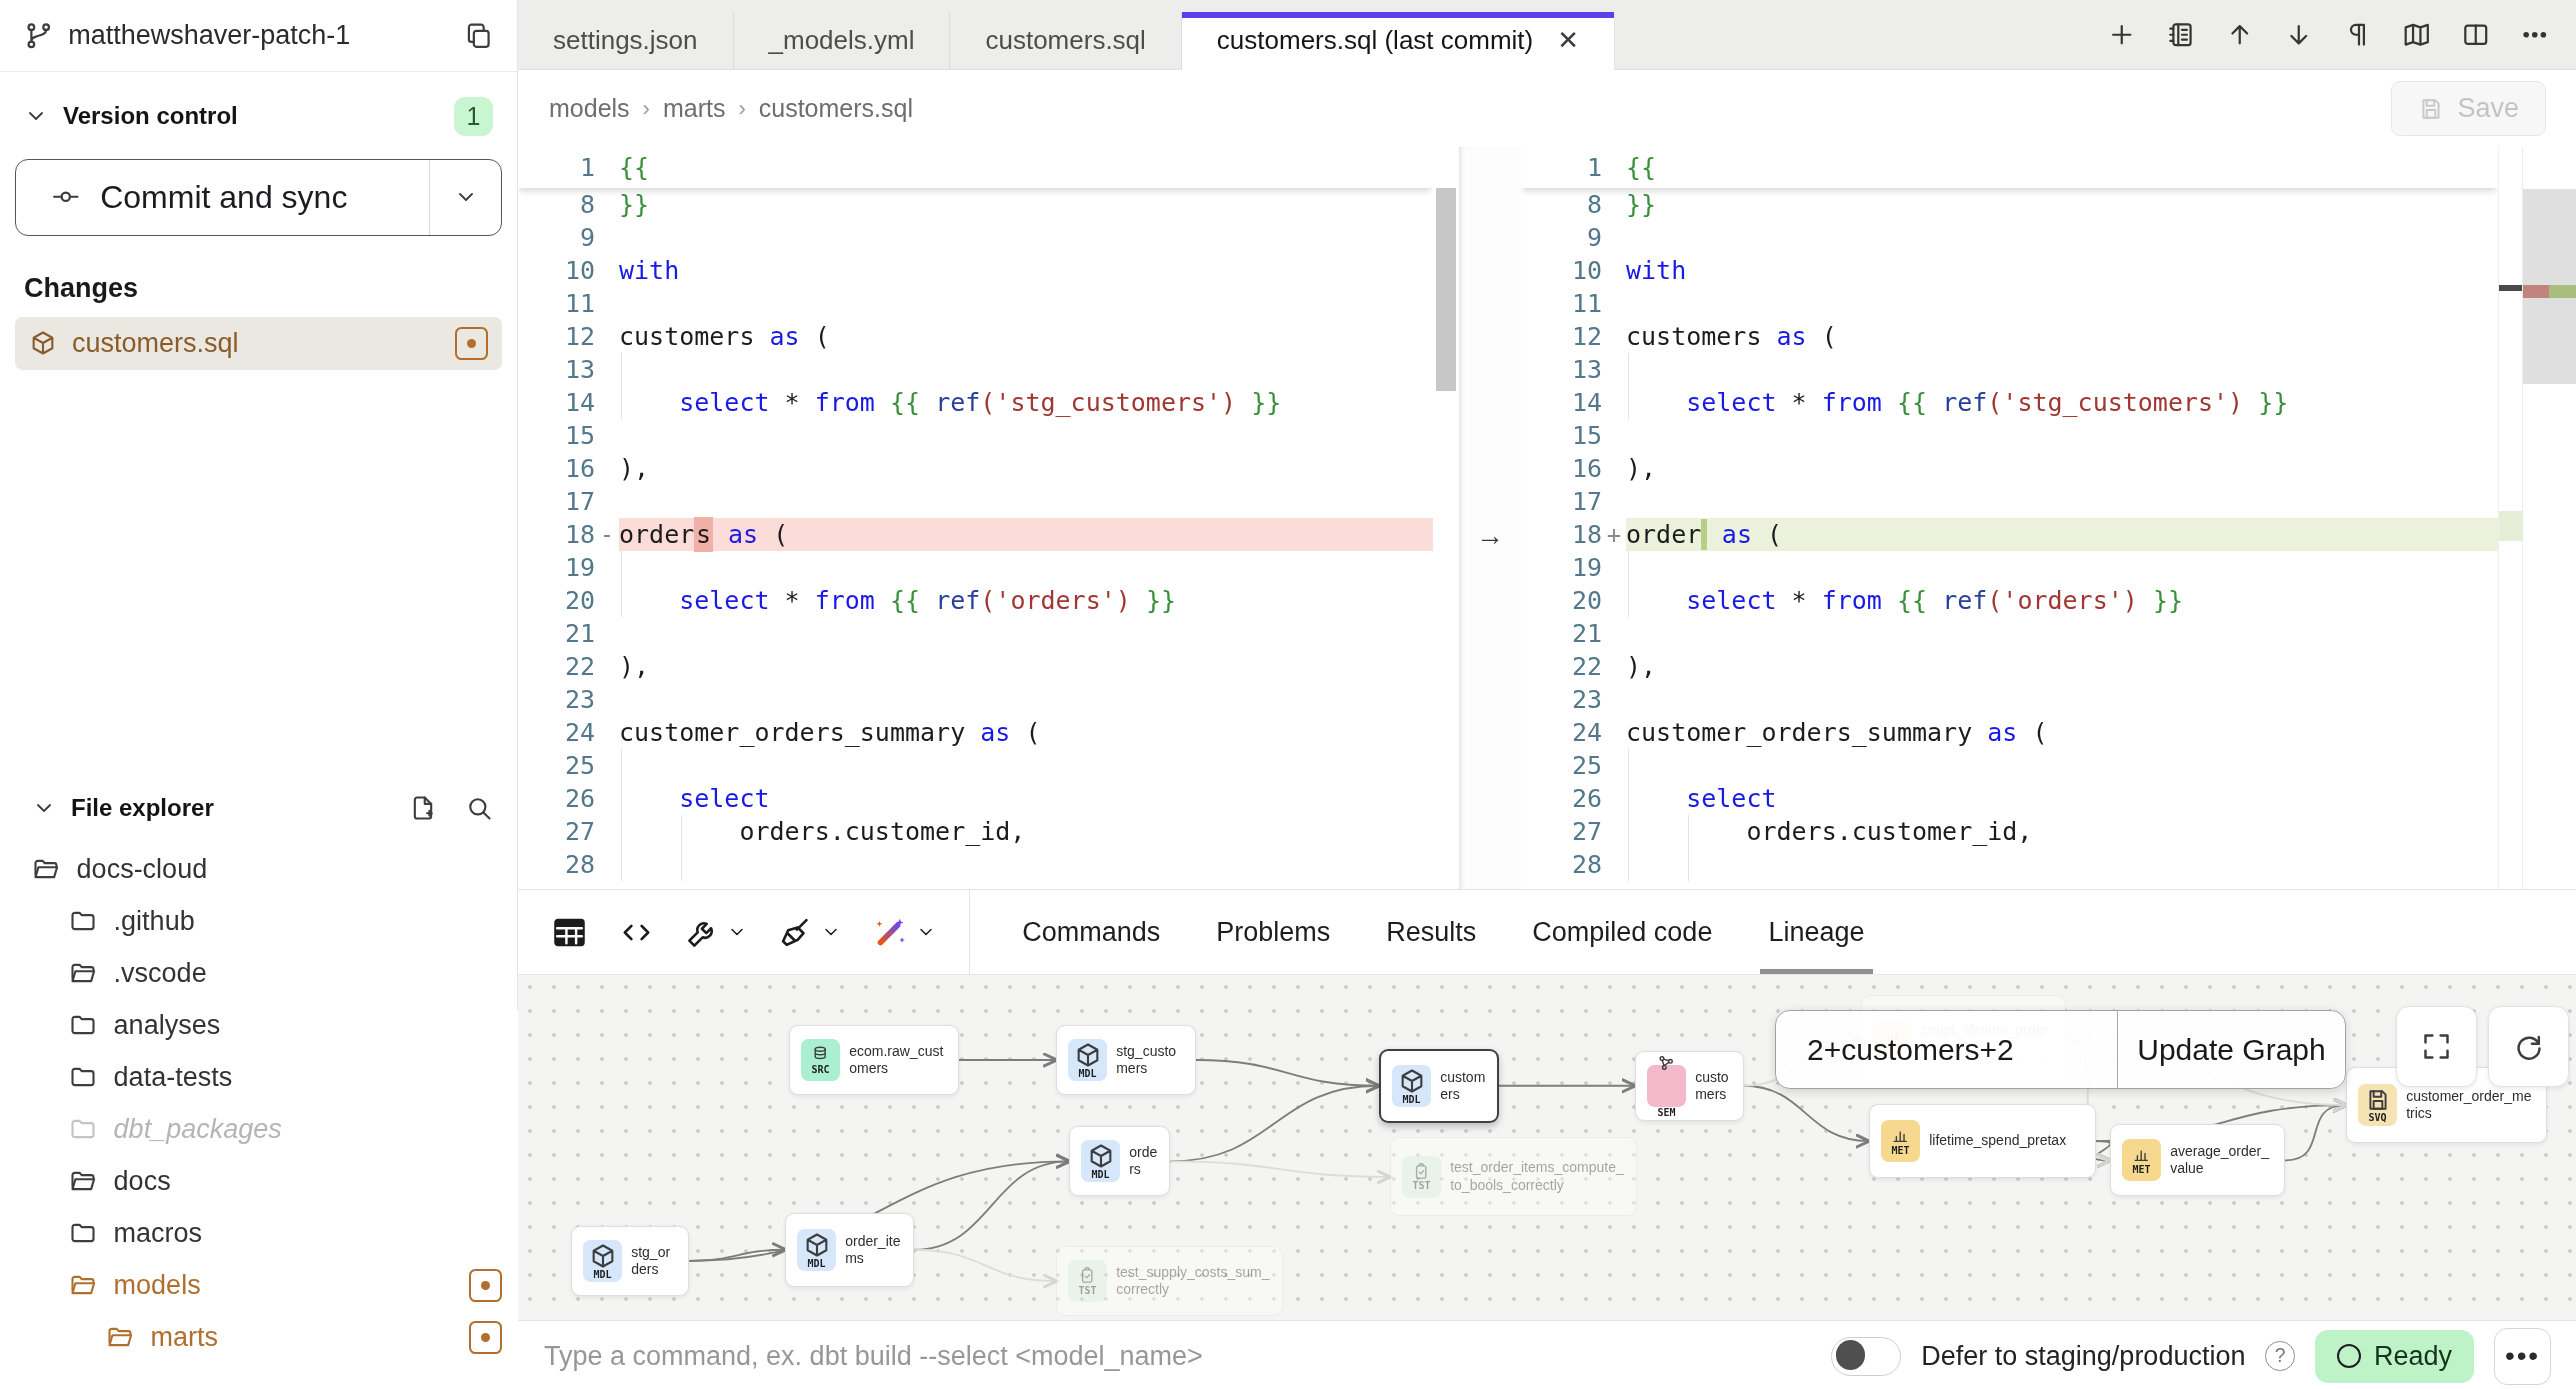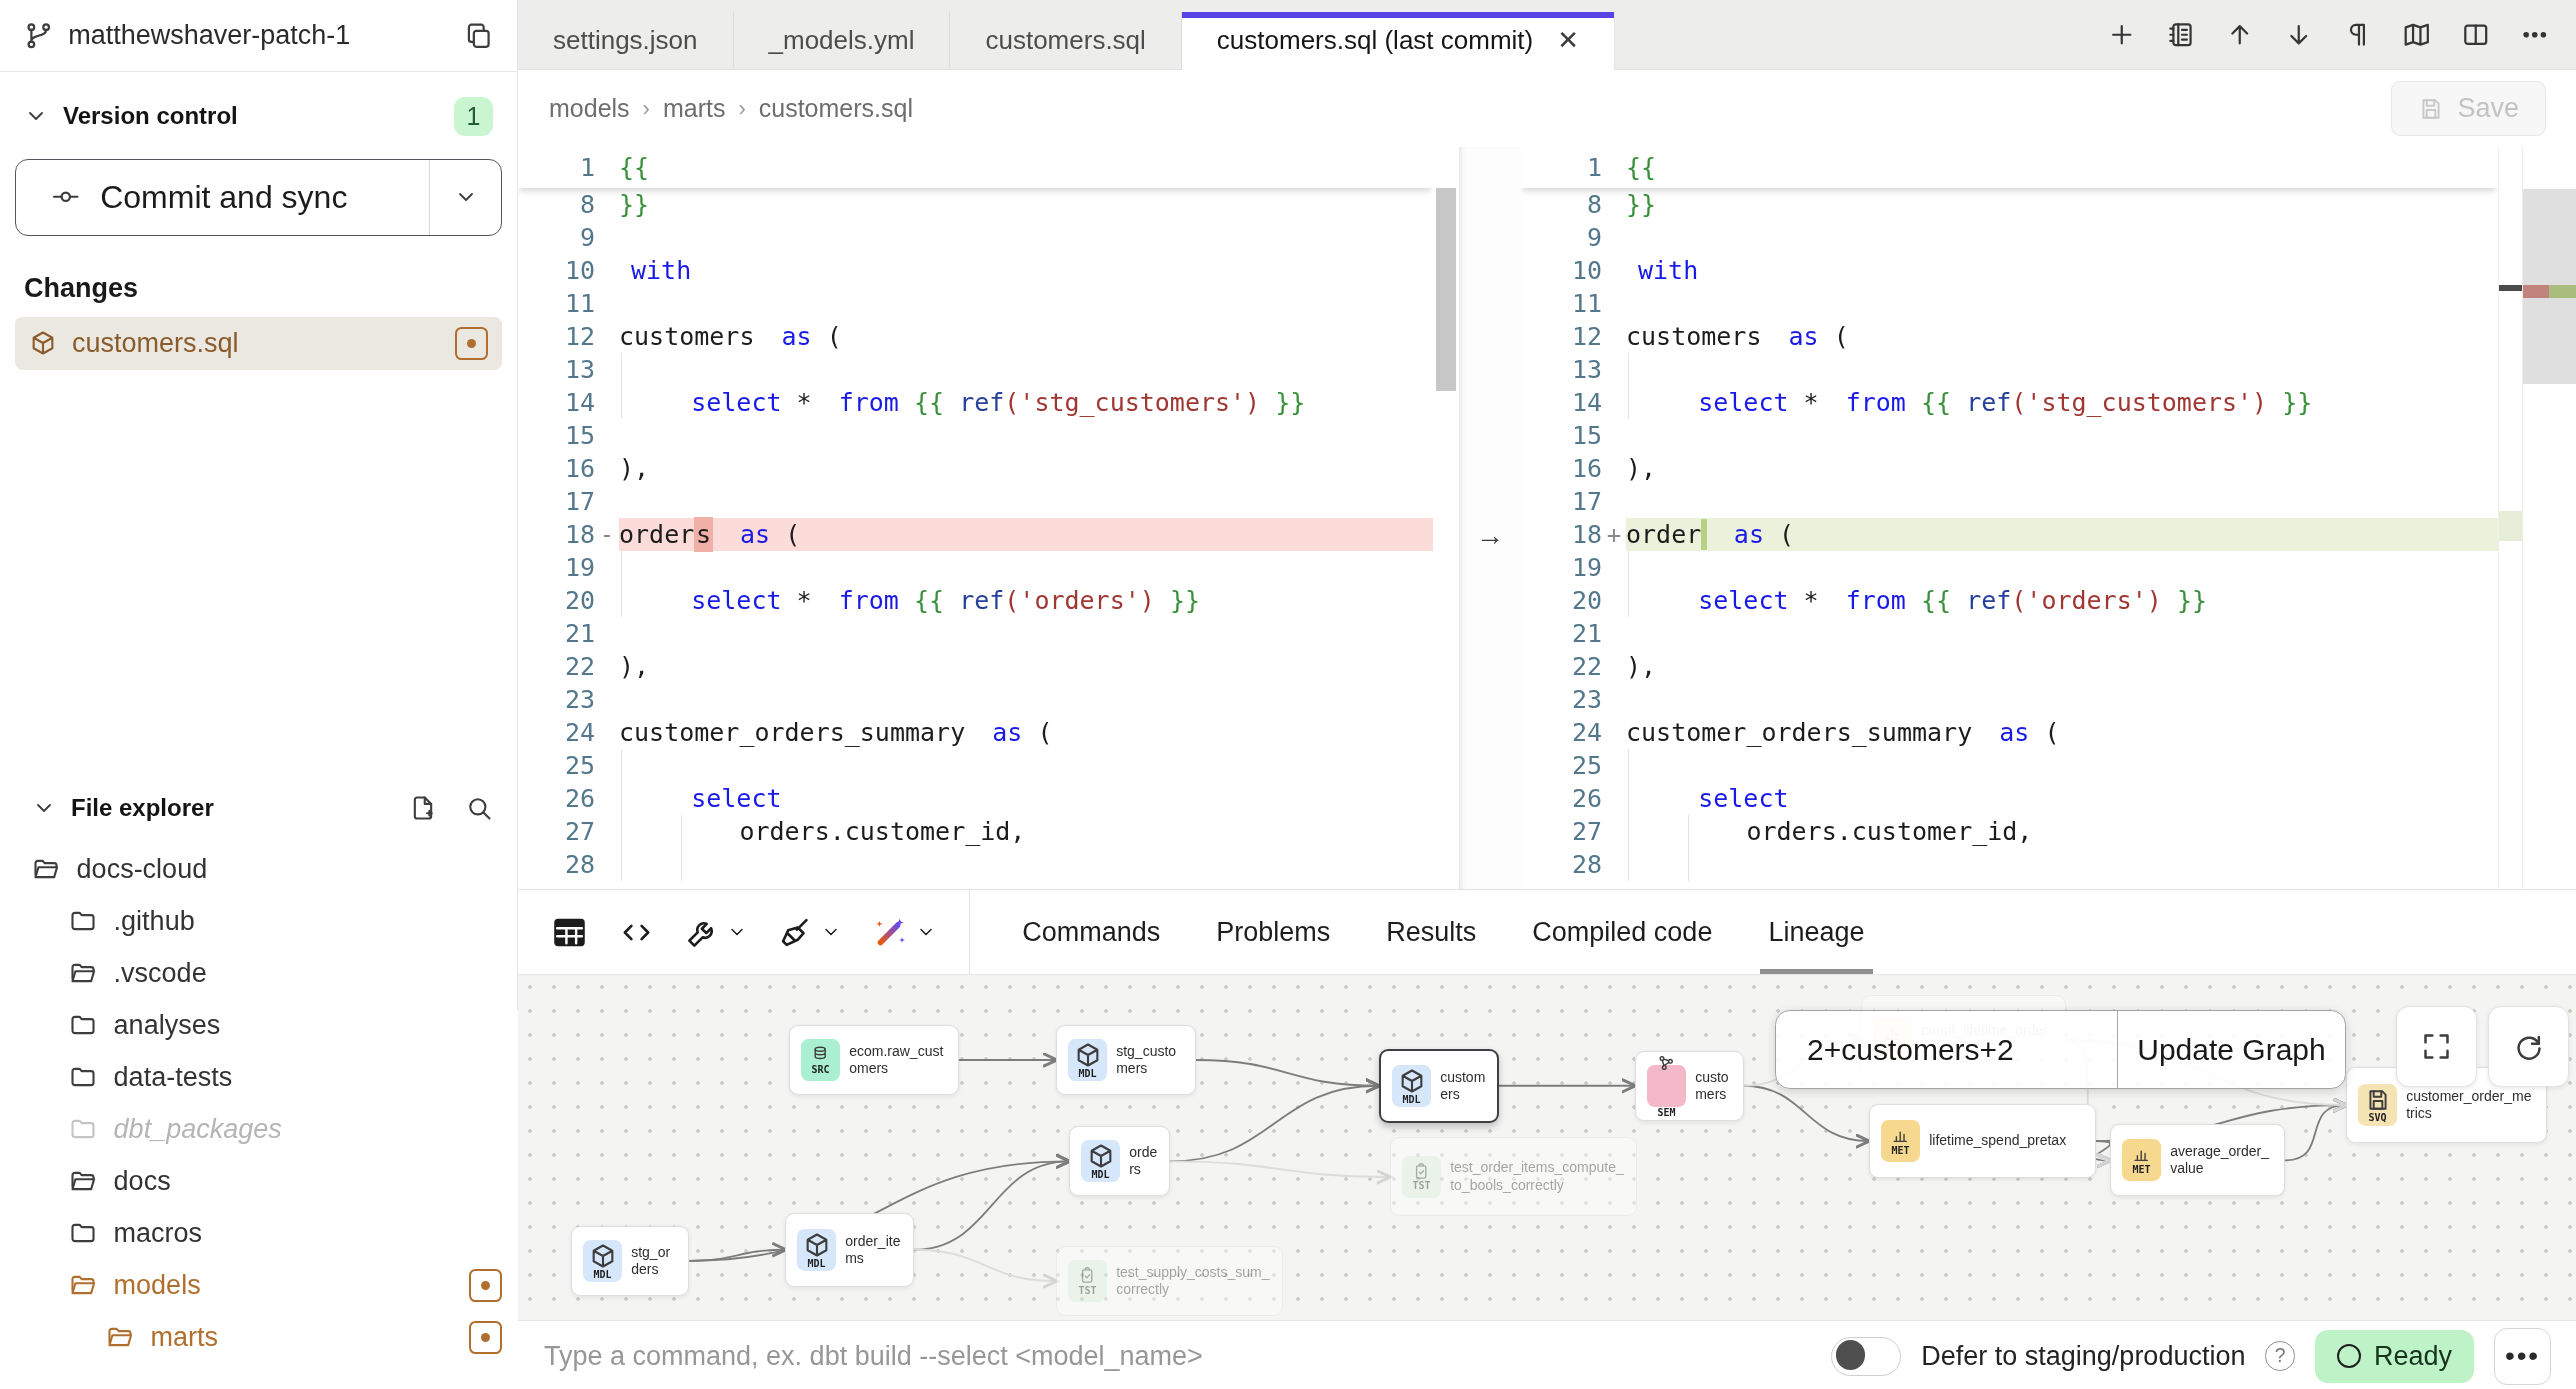--- a/index.html
+++ b/index.html
@@ -68,21 +68,21 @@
   #pane-left { width:915px; }
   #pane-right { width:977px; }
   .sticky-row { height:41px; display:flex; align-items:center;
     box-shadow:0 4.6px 6.4px -1.8px rgba(0,0,0,.16); position:relative; z-index:3; background:#fff; }
   .crow { height:33px; display:flex; align-items:center; }
   .gut { width:77px; text-align:right; font-size:25px; color:#54788b; flex:none; }
   #pane-right .gut { width:81px; }
   .mark { width:24px; text-align:center; font-size:24px; color:#8a8a8a; flex:none; }
   .codecell { flex:1; font-size:25px; color:#1c1c1c; white-space:pre; position:relative; height:100%;
     display:flex; align-items:center; }
-  .tk-kw { color:var(--tk-kw);margin-left:12px; } .tk-jinja { color:var(--tk-jinja); }
+  .tk-kw { color:var(--tk-kw); } .tk-jinja { color:var(--tk-jinja); }
   .tk-fn { color:var(--tk-fn); } .tk-str { color:var(--tk-str); } .tk-plain { color:#1c1c1c; }
   .tk-delchar { background:var(--del-char); padding:2.8px 1.8px; }
   .tk-insbar { display:inline-block; width:5.5px; height:31px; background:var(--ins-bar); vertical-align:middle; }
   .crow.del .codecell { background:var(--del-bg); }
   .crow.ins .codecell { background:var(--ins-bg); }
   .iguide { position:absolute; top:0; bottom:0; width:0.9px; background:#e3e3e3; }
   #lscroll { width:26px; position:relative; background:#fff; }
   #lscroll .thumb { position:absolute; left:2.8px; width:20px; top:41px; height:203px; background:#c7c7c7; }
   #revert-gutter { width:62px; background:#fdfdfd; position:relative;
     box-shadow:inset 5.5px 0 7.4px -5.5px rgba(0,0,0,.18); }

